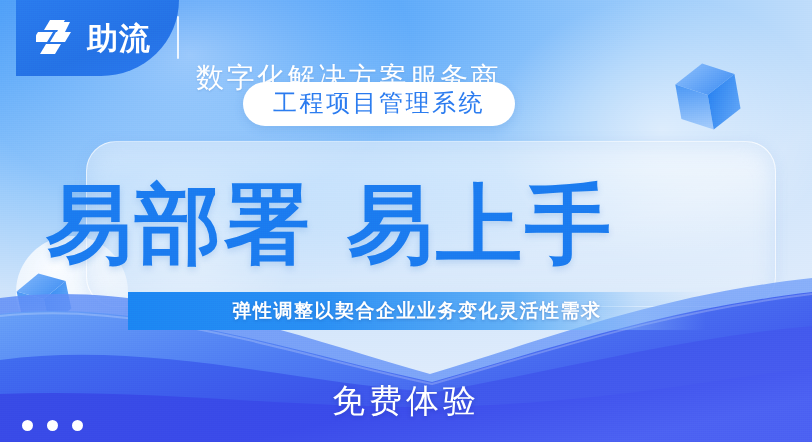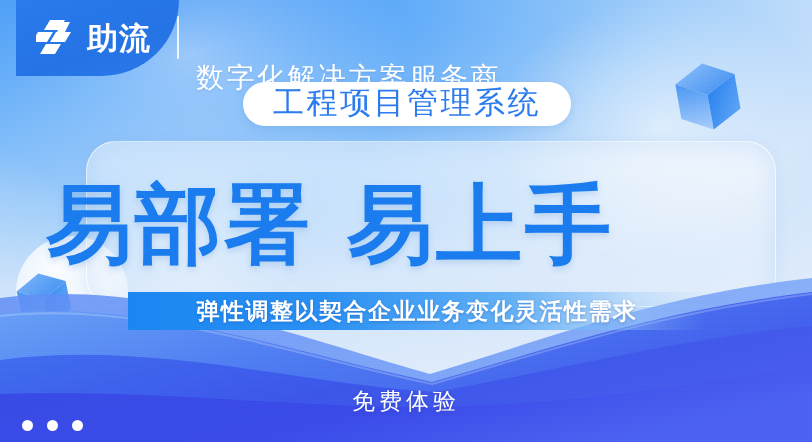--- a/index.html
+++ b/index.html
@@ -75,21 +75,21 @@
 
   
   .badge{
     position:absolute; left:243px; top:82px;
     padding:7px 30px 9px;
     background:#ffffff;
     border-radius:26px;
     box-shadow:0 3px 10px rgba(60,120,200,.18);
   }
   .badge-text{
-    color:#2b7cf0; font-size:31px; font-weight:500; letter-spacing:2.5px;
+    color:#2b7cf0; font-size:24px; font-weight:500; letter-spacing:2.5px;
     line-height:28px; white-space:nowrap;
   }
 
   
   .headline-panel{
     position:absolute; left:86px; top:141px;
     width:690px; height:166px;
     border-radius:30px;
     background:linear-gradient(180deg,rgba(255,255,255,.58) 0%,rgba(255,255,255,.30) 55%,rgba(255,255,255,.14) 100%);
     border:1px solid rgba(255,255,255,.55);
@@ -108,30 +108,30 @@
   
   .subtitle-strip{
     position:absolute; left:128px; top:292px;
     width:578px; height:38px;
     background:linear-gradient(90deg,#1b86f3 0%,#2b90f4 34%,#62b0f7 66%,rgba(150,200,250,.35) 88%,rgba(190,222,252,0) 100%);
   }
   .subtitle-text{
     position:absolute; left:128px; top:292px;
     width:578px; height:38px;
     display:flex; align-items:center; justify-content:center;
-    color:#ffffff; font-size:23px; font-weight:700; letter-spacing:1.5px;
+    color:#ffffff; font-size:19px; font-weight:700; letter-spacing:1.5px;
     white-space:nowrap;
     text-shadow:0 1px 3px rgba(20,70,150,.35);
   }
 
   
   .cta{
     position:absolute; left:0; top:384px; width:812px;
     text-align:center;
-    color:#ffffff; font-size:23px; font-weight:400; letter-spacing:4px;
+    color:#ffffff; font-size:33px; font-weight:400; letter-spacing:4px;
     line-height:34px; white-space:nowrap;
     text-shadow:0 1px 4px rgba(20,40,140,.30);
   }
 
   
   .dots{
     position:absolute; left:22px; top:420px;
     display:flex; gap:14px; align-items:center;
   }
   .dot{ width:11px; height:11px; border-radius:50%; background:#ffffff; }

